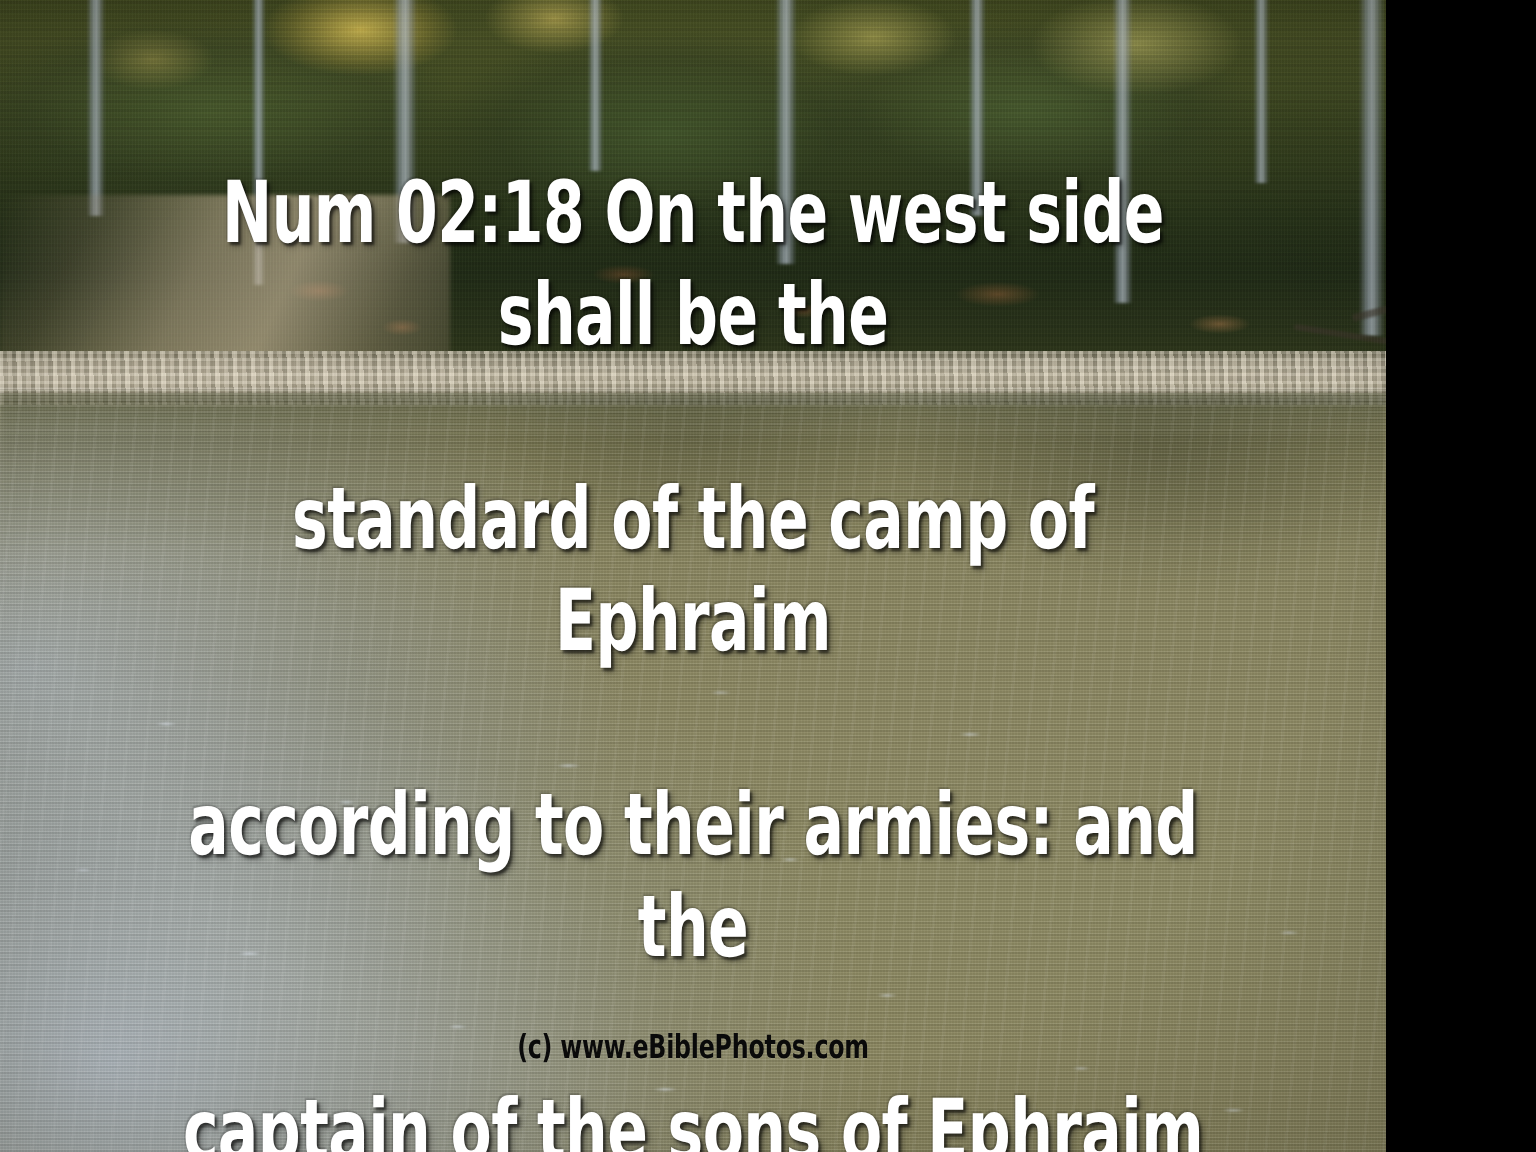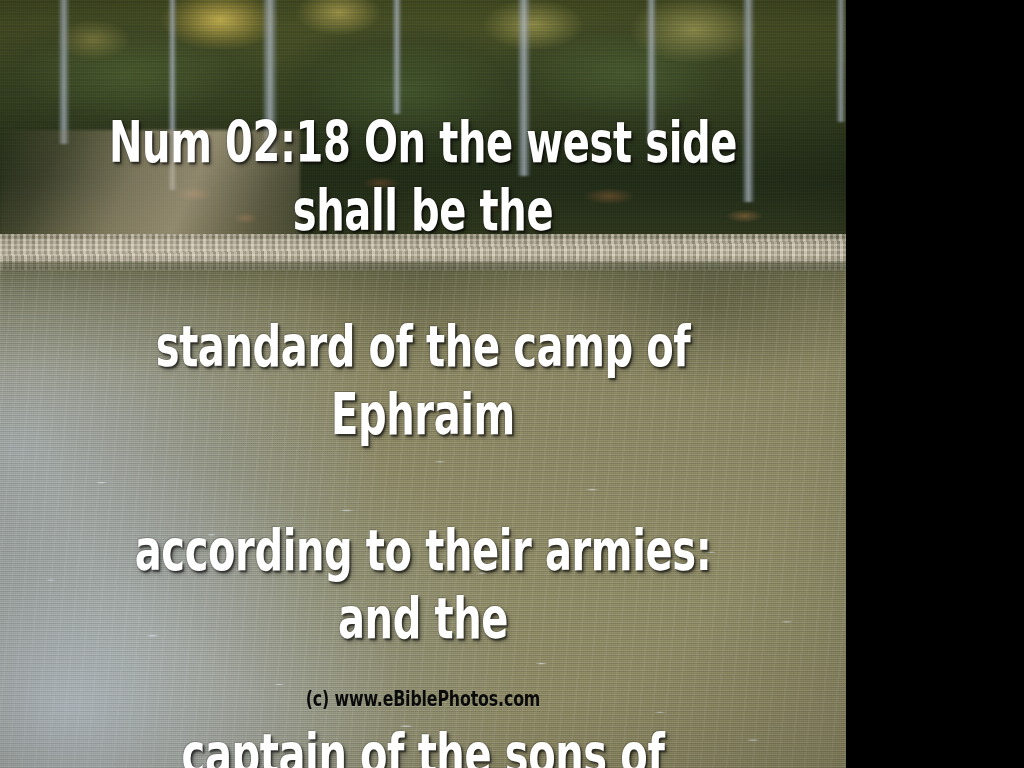--- a/index.html
+++ b/index.html
@@ -3,21 +3,21 @@
 <meta charset="utf-8">
 <title>Bible Verse Photo</title>
 <style>
   html, body {
     margin: 0;
     padding: 0;
     background: #000;
   }
   #stage {
     position: relative;
-    width: 846px;
+    width: 924px;
     height: 768px;
     overflow: hidden;
     font-family: "Liberation Sans", sans-serif;
   }
 
   
   .photo {
     position: absolute;
     inset: 0;
   }

